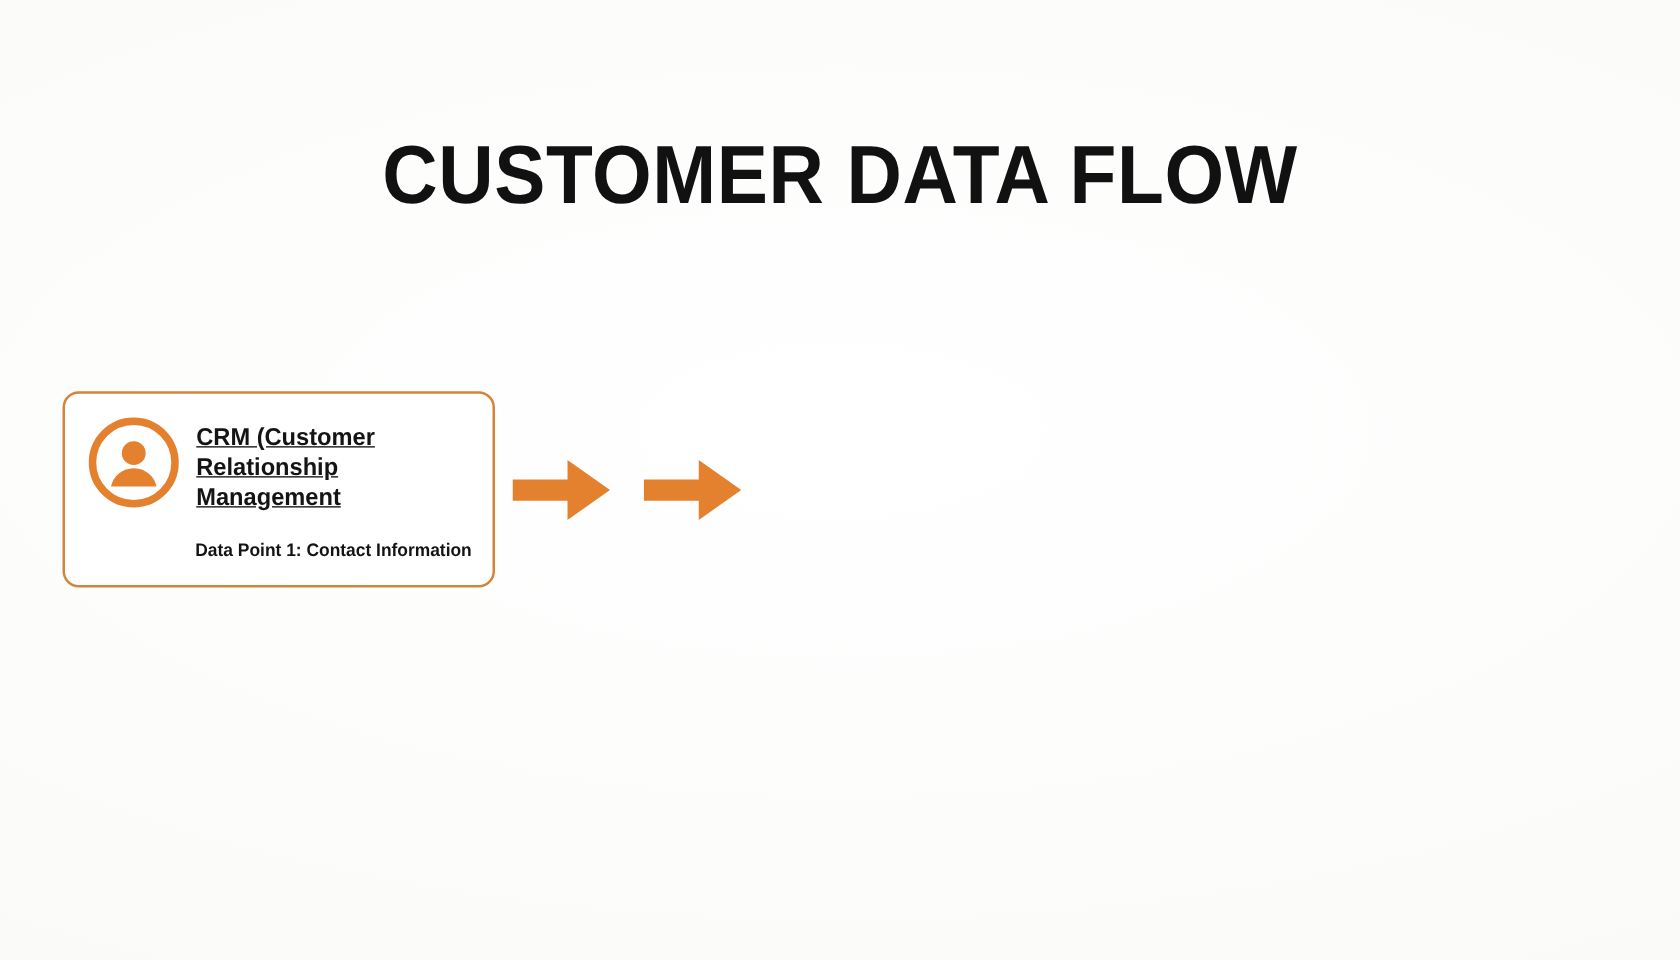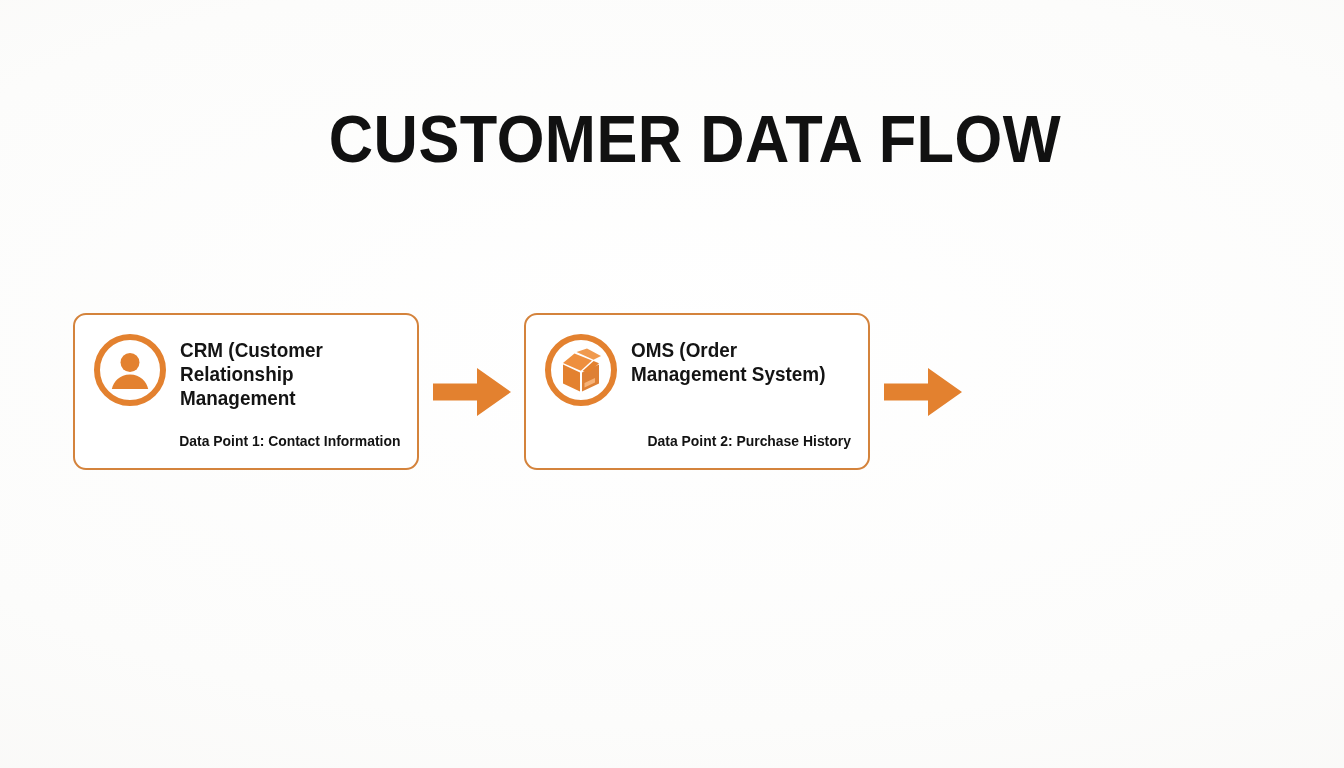--- a/index.html
+++ b/index.html
@@ -21,21 +21,20 @@
     position: absolute;
     inset: 0;
     background:
       radial-gradient(ellipse 120% 90% at 50% 45%, #ffffff 0%, #fcfcfb 55%, #f7f6f4 100%);
     pointer-events: none;
   }
 
   .stage {
     position: absolute;
     inset: 0;
-    margin-left: 23px;
   }
 
   
   .title {
     position: absolute;
     top: 100px;
     left: 0;
     width: 1344px;
     text-align: center;
     font-family: "Liberation Sans Narrow", "Liberation Sans", sans-serif;
@@ -67,20 +66,21 @@
     border: 2px solid #d4833c;
     border-radius: 13px;
     background: #ffffff;
     flex: 0 0 auto;
   }
 
   .card-top {
     display: flex;
     align-items: flex-start;
     padding: 17px 14px 0 17px;
+    text-decoration: underline;
   }
 
   .icon-wrap {
     flex: 0 0 auto;
     width: 76px;
     height: 76px;
     margin-right: 12px;
   }
 
   .icon-wrap svg {
@@ -157,38 +157,20 @@
       </div>
       <div class="card-caption">Data Point 1: Contact Information</div>
     </div>
 
     <div class="arrow">
       <svg viewBox="0 0 78 52" xmlns="http://www.w3.org/2000/svg">
         <path d="M0 17.5 H44 V2 L78 26 L44 50 V34.5 H0 Z" fill="#E3812F"></path>
       </svg>
     </div>
 
-    <div class="card">
-      <div class="card-top">
-        <span class="icon-wrap">
-          <svg viewBox="0 0 76 76" xmlns="http://www.w3.org/2000/svg">
-            <circle cx="38" cy="38" r="33" fill="none" stroke="#E3812F" stroke-width="6"></circle>
-
-            <path d="M20 32.5 L37 40.5 V59.5 L20 51.5 Z" fill="#E3812F"></path>
-            <path d="M39 40.5 L56 32.5 V51.5 L39 59.5 Z" fill="#DE8035"></path>
-            <path d="M20 31 L31.5 21.5 L49 28.5 L37.8 38.8 Z" fill="#EE8F3E"></path>
-            <path d="M39.6 39 L50.6 29 L56 31.2 L45.5 41.2 Z" fill="#E3812F"></path>
-            <path d="M33.5 20 L44 16.5 L58 24 L50.5 27.8 Z" fill="#F09A4E"></path>
-            <path d="M41.5 51 L52 46 L52 50.5 L41.5 55.5 Z" fill="#F6B278"></path>
-          </svg>
-        </span>
-        <div class="card-title">OMS (Order Management System)</div>
-      </div>
-      <div class="card-caption">Data Point 2: Purchase History</div>
-    </div>
 
     <div class="arrow">
       <svg viewBox="0 0 78 52" xmlns="http://www.w3.org/2000/svg">
         <path d="M0 17.5 H44 V2 L78 26 L44 50 V34.5 H0 Z" fill="#E3812F"></path>
       </svg>
     </div>
 
 
   </div>
 </div>

